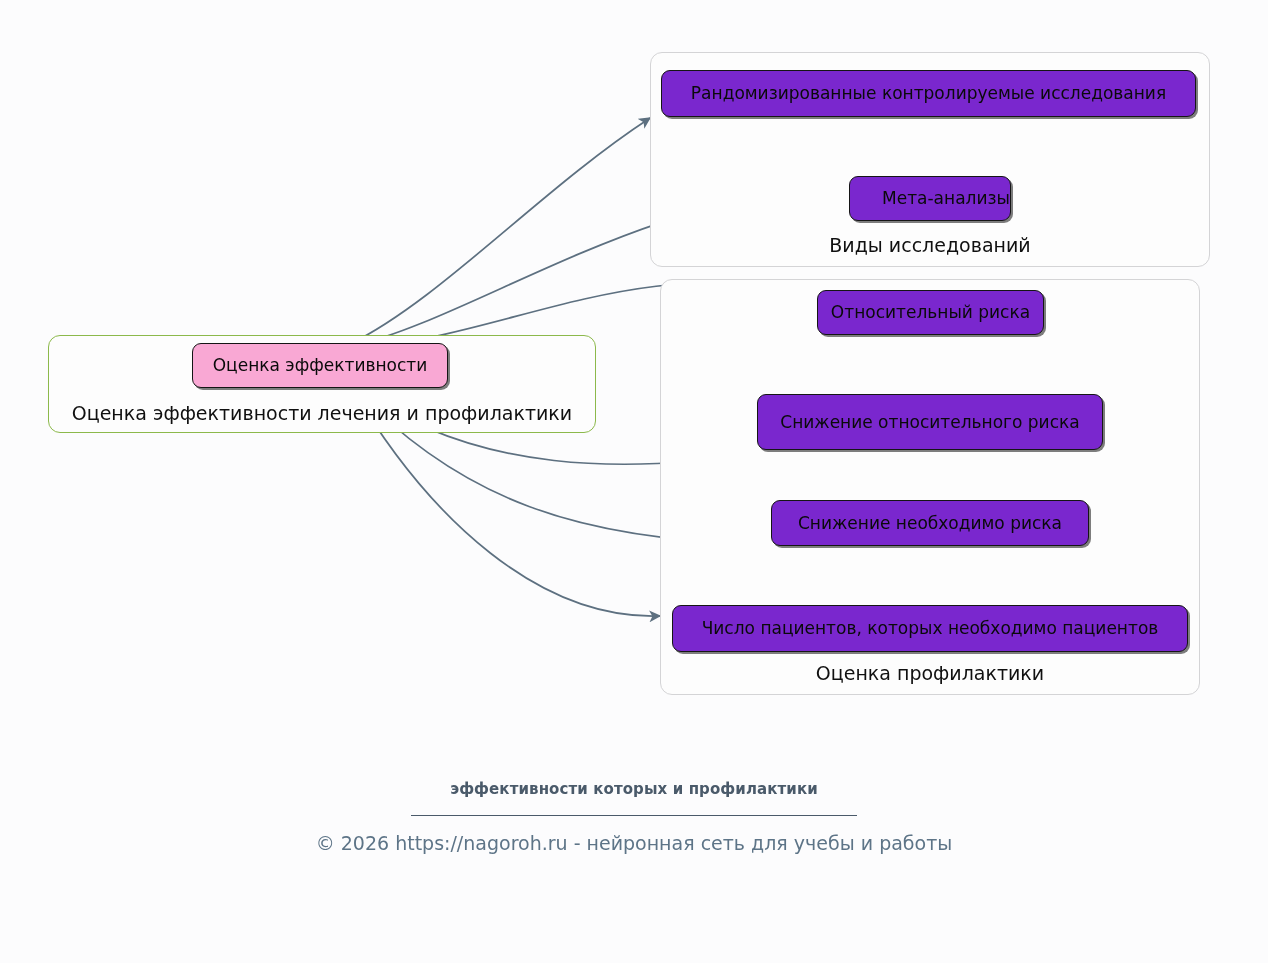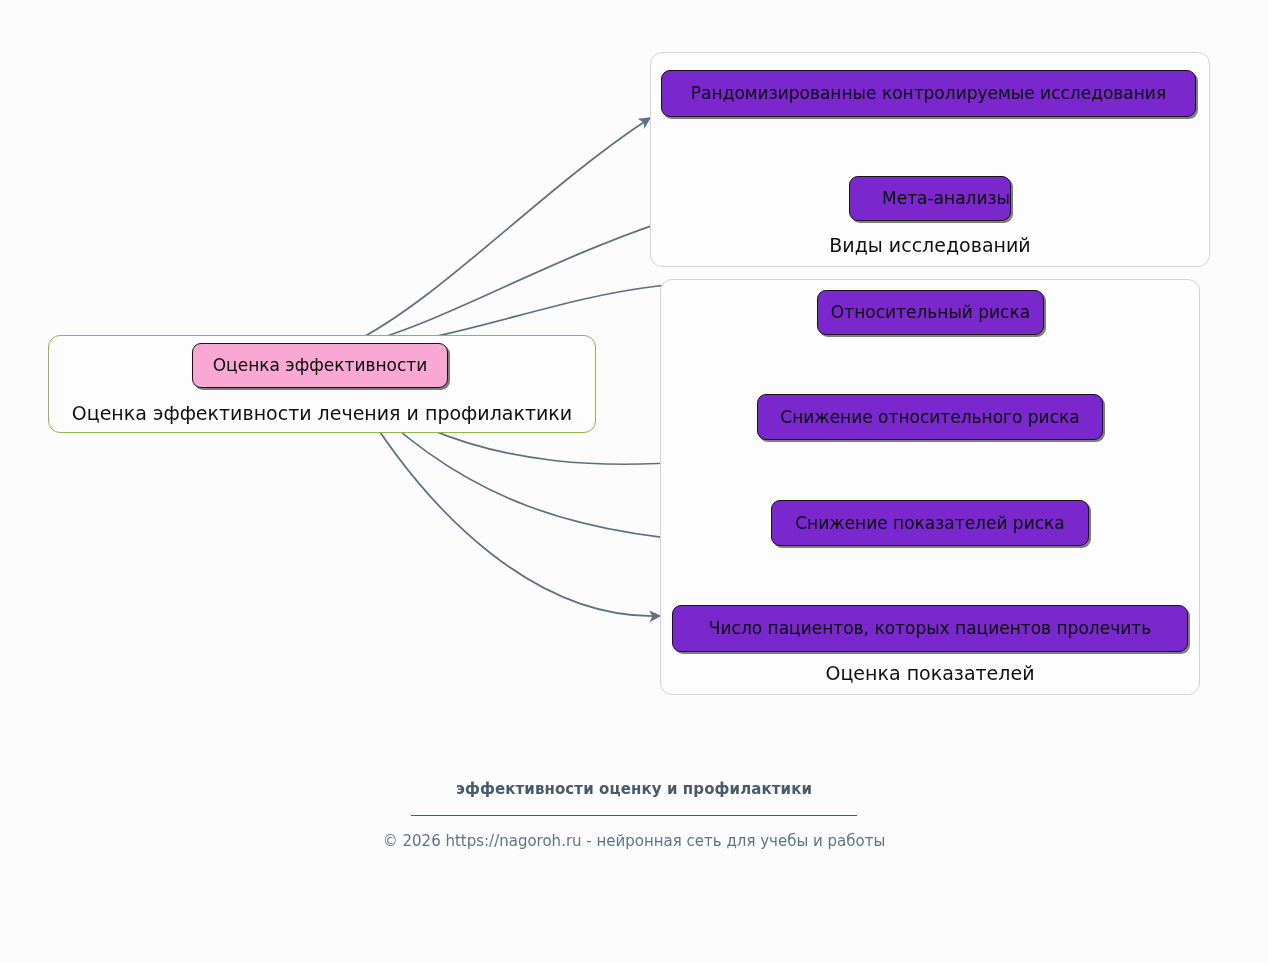--- a/index.html
+++ b/index.html
@@ -97,21 +97,21 @@
     letter-spacing: 0.1px;
   }
   .footer-rule {
     width: 446px;
     height: 0;
     margin: 16px auto 0 auto;
     border-top: 1.4px solid #4a5a6a;
   }
   .footer-copy {
     margin-top: 16px;
-    font-size: 15px;
+    font-size: 19px;
     color: #5d7487;
   }
 </style>
 </head>
 <body>
 
 <div id="canvas">
 
   <svg id="edges" viewBox="0 0 1268 963" xmlns="http://www.w3.org/2000/svg">
     <defs>
@@ -131,52 +131,52 @@
 
   <div class="cluster cluster-green" style="left:48px; top:335px; width:548px; height:98px;">
     <div class="cluster-label" style="bottom:8px;">Оценка эффективности лечения и профилактики</div>
   </div>
 
   <div class="cluster cluster-grey" style="left:650px; top:52px; width:560px; height:215px;">
     <div class="cluster-label" style="bottom:10px;">Виды исследований</div>
   </div>
 
   <div class="cluster cluster-grey" style="left:660px; top:279px; width:540px; height:416px;">
-    <div class="cluster-label" style="bottom:10px;">Оценка показателей</div>
+    <div class="cluster-label" style="bottom:10px;">Оценка профилактики</div>
   </div>
 
   <div class="node node-green" style="left:192px; top:343px; width:256px; height:45px;">
     <span>Оценка эффективности</span>
   </div>
 
   <div class="node node-purple" style="left:661px; top:70px; width:535px; height:47px;">
     <span>Рандомизированные контролируемые исследования</span>
   </div>
 
   <div class="node node-purple" style="left:849px; top:176px; width:162px; height:45px;padding-left:32px;">
     <span>Мета-анализы</span>
   </div>
 
   <div class="node node-purple" style="left:817px; top:290px; width:227px; height:45px;">
     <span>Относительный риска</span>
   </div>
 
-  <div class="node node-purple" style="left:757px; top:394px; width:346px; height:46px;">
+  <div class="node node-purple" style="left:757px; top:394px; width:346px; height:56px;">
     <span>Снижение относительного риска</span>
   </div>
 
   <div class="node node-purple" style="left:771px; top:500px; width:318px; height:46px;">
-    <span>Снижение показателей риска</span>
+    <span>Снижение необходимо риска</span>
   </div>
 
   <div class="node node-purple" style="left:672px; top:605px; width:516px; height:47px;">
-    <span>Число пациентов, которых пациентов пролечить</span>
+    <span>Число пациентов, которых необходимо пациентов</span>
   </div>
 
   <div id="footer">
     <div class="footer-caption">
-      <div>эффективности оценку и профилактики</div>
+      <div>эффективности которых и профилактики</div>
     </div>
     <div class="footer-rule"></div>
     <div class="footer-copy">© 2026 https://nagoroh.ru - нейронная сеть для учебы и работы</div>
   </div>
 
 </div>
 
 </body></html>

